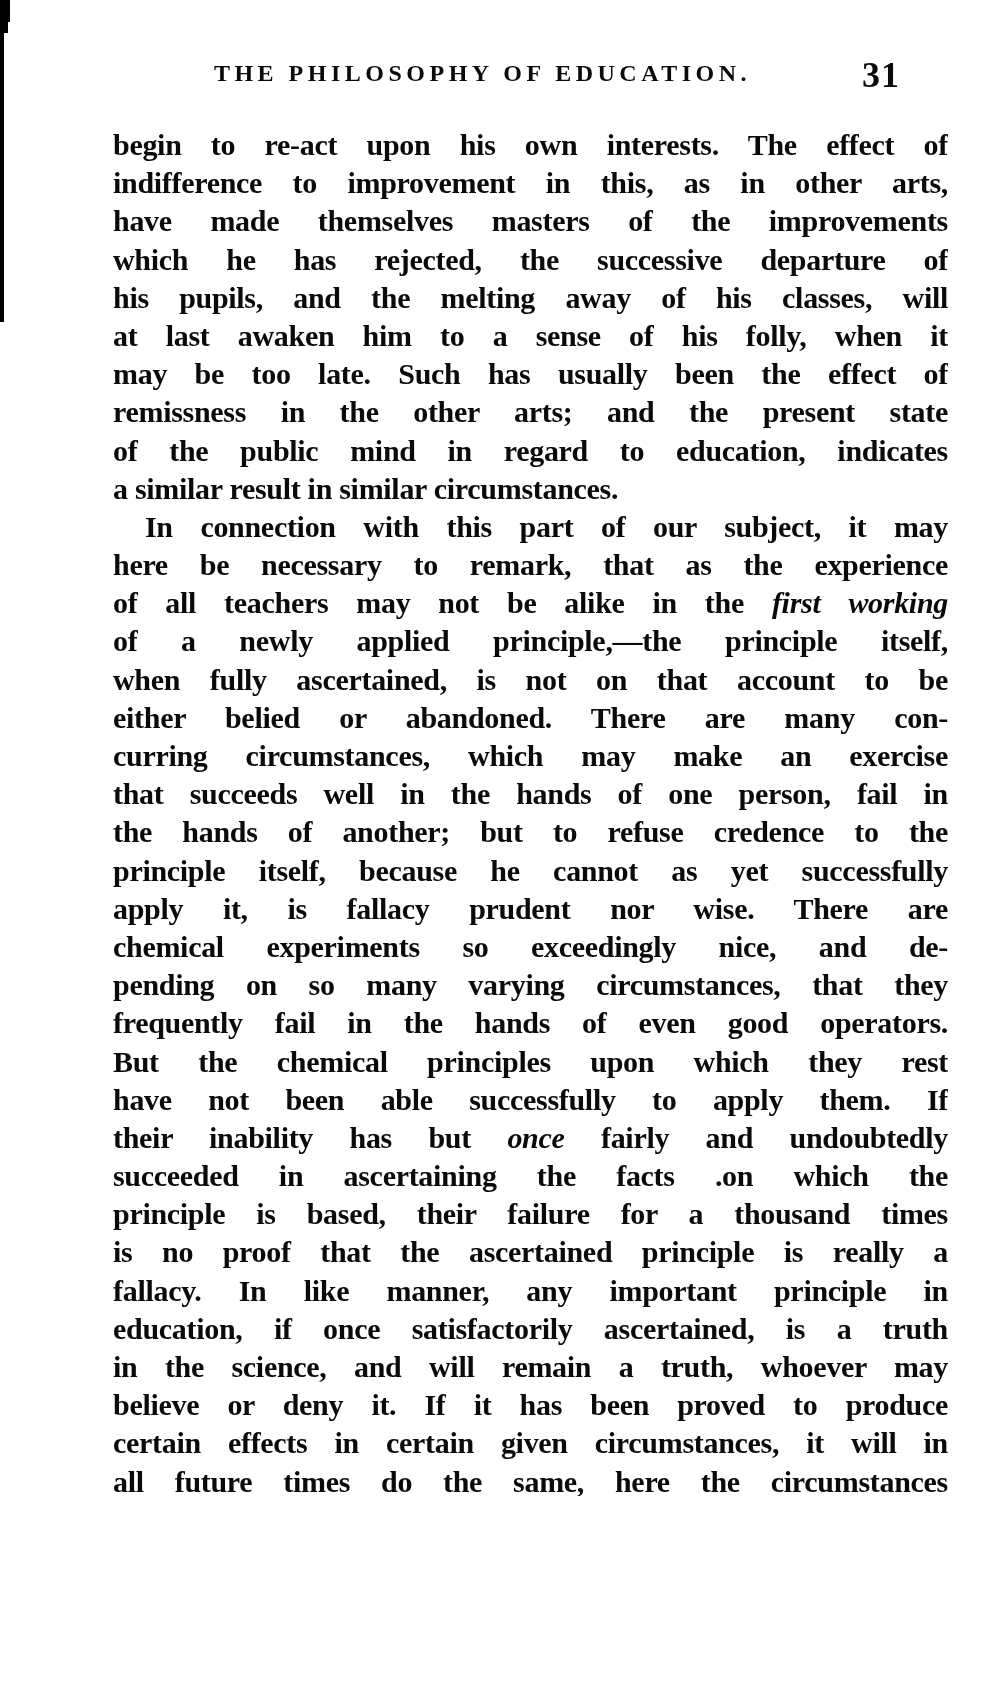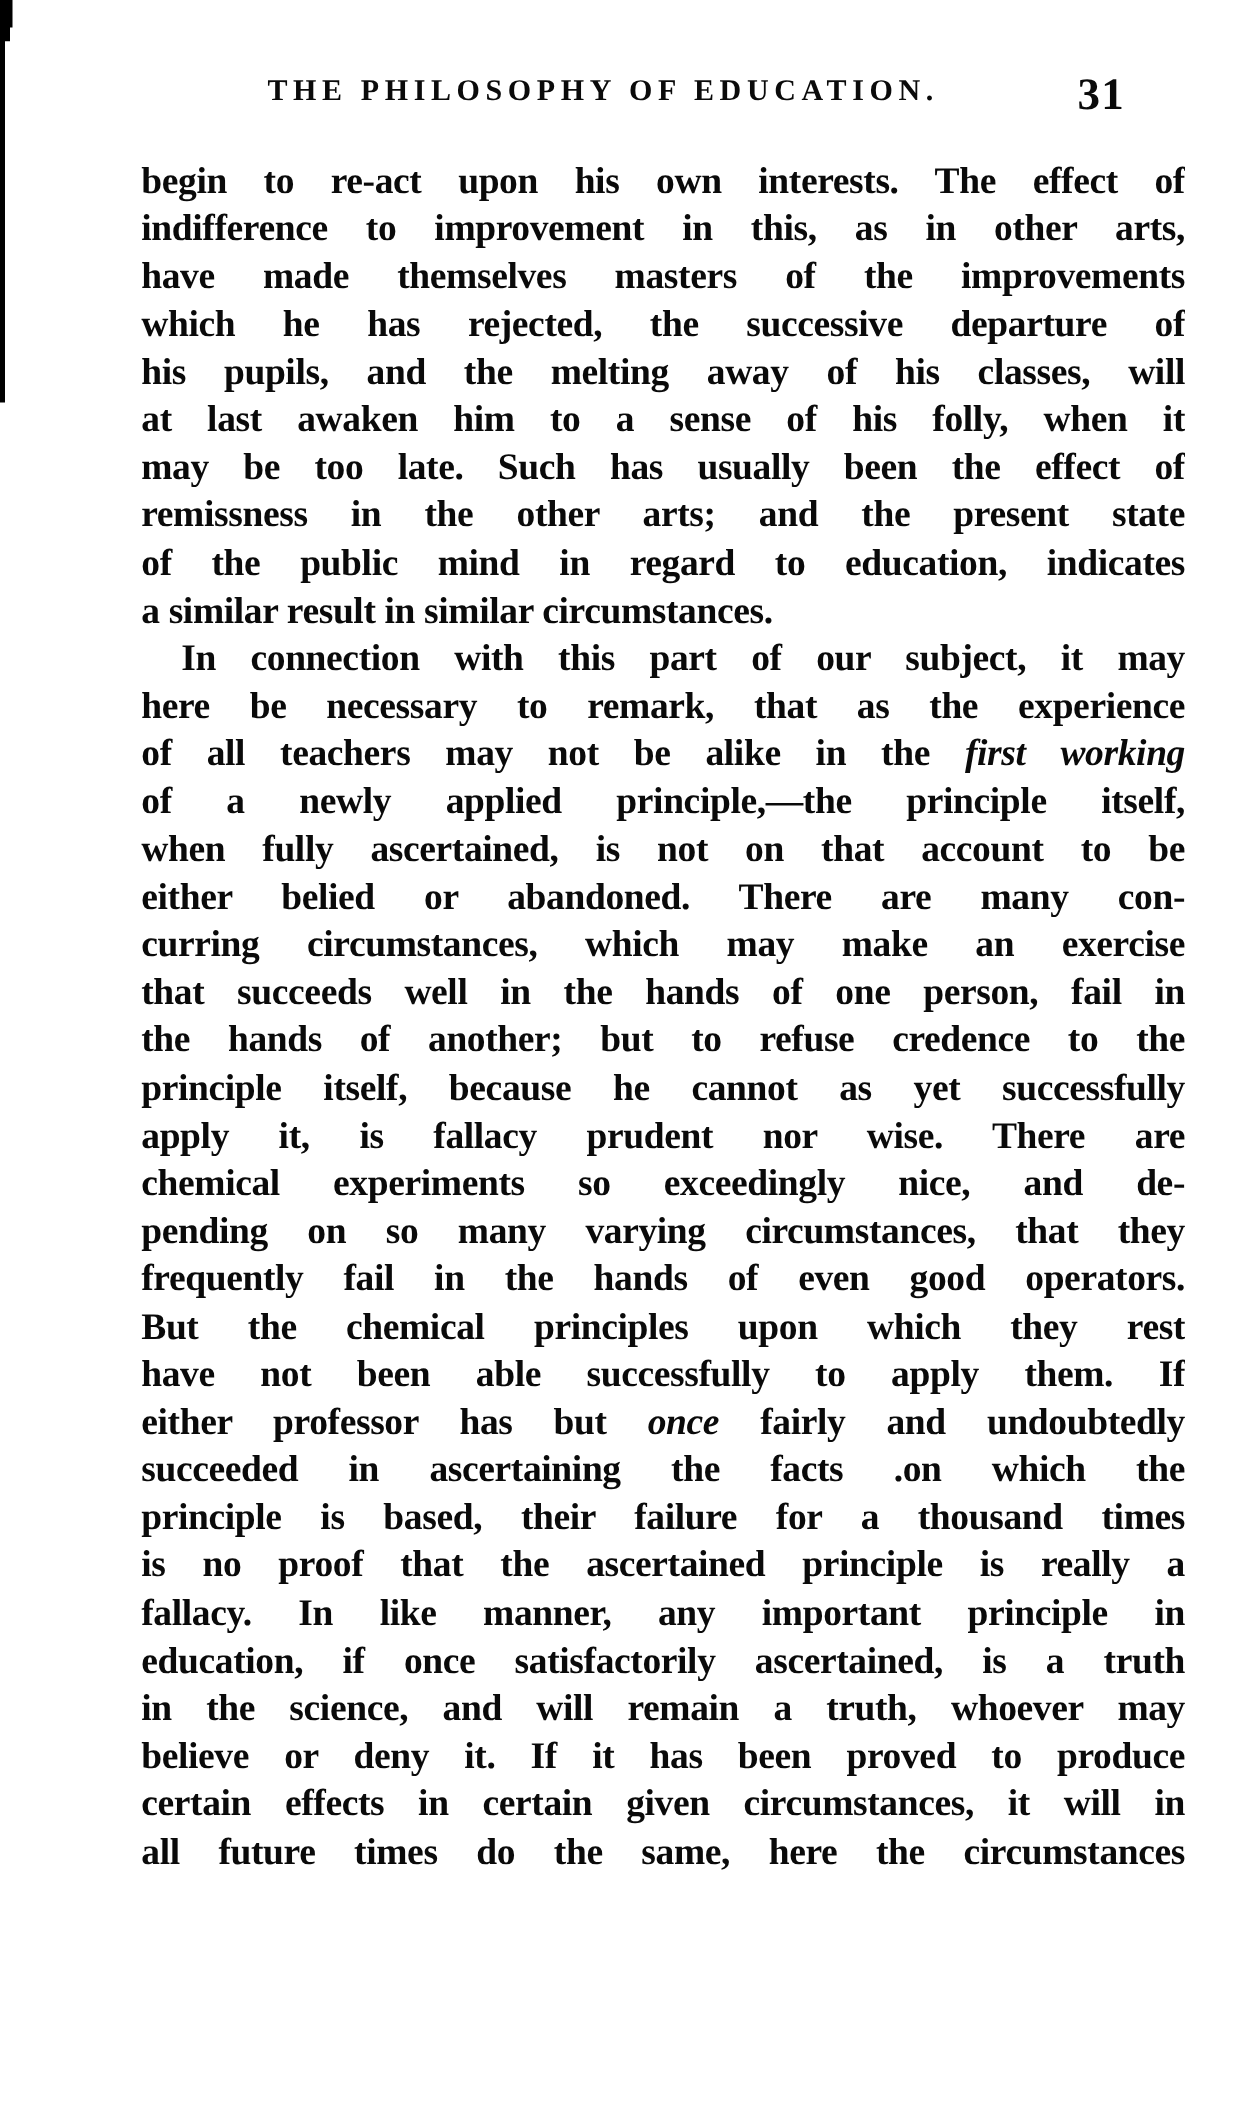--- a/index.html
+++ b/index.html
@@ -102,21 +102,21 @@
       <div class="line"><span>curring circumstances, which may make an exercise</span></div>
       <div class="line"><span>that succeeds well in the hands of one person, fail in</span></div>
       <div class="line"><span>the hands of another; but to refuse credence to the</span></div>
       <div class="line"><span>principle itself, because he cannot as yet successfully</span></div>
       <div class="line"><span>apply it, is fallacy prudent nor wise.  There are</span></div>
       <div class="line"><span>chemical experiments so exceedingly nice, and de-</span></div>
       <div class="line"><span>pending on so many varying circumstances, that they</span></div>
       <div class="line"><span>frequently fail in the hands of even good operators.</span></div>
       <div class="line"><span>But the chemical principles upon which they rest</span></div>
       <div class="line"><span>have not been able successfully to apply them.  If</span></div>
-      <div class="line"><span>either professor has but </span><span class="it">once</span><span> fairly and undoubtedly</span></div>
+      <div class="line"><span>their inability has but </span><span class="it">once</span><span> fairly and undoubtedly</span></div>
       <div class="line"><span>succeeded in ascertaining the facts .on which the</span></div>
       <div class="line"><span>principle is based, their failure for a thousand times</span></div>
       <div class="line"><span>is no proof that the ascertained principle is really a</span></div>
       <div class="line"><span>fallacy.  In like manner, any important principle in</span></div>
       <div class="line"><span>education, if once satisfactorily ascertained, is a truth</span></div>
       <div class="line"><span>in the science, and will remain a truth, whoever may</span></div>
       <div class="line"><span>believe or deny it.  If it has been proved to produce</span></div>
       <div class="line"><span>certain effects in certain given circumstances, it will in</span></div>
       <div class="line"><span>all future times do the same, here the circumstances</span></div>
       <div class="line"><span>are similar.  The inability, therefore, of a parent or</span></div>

